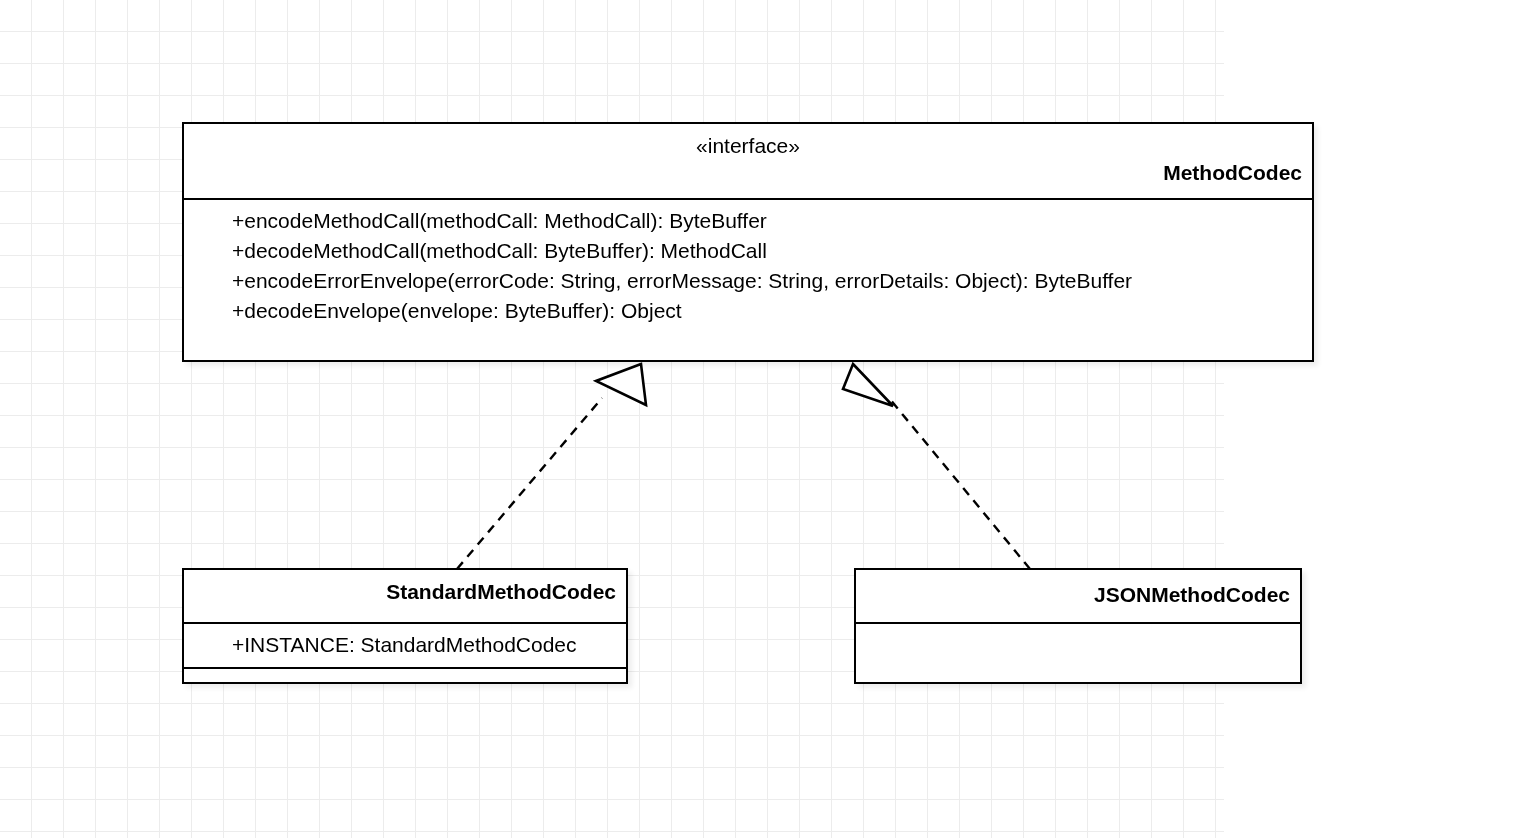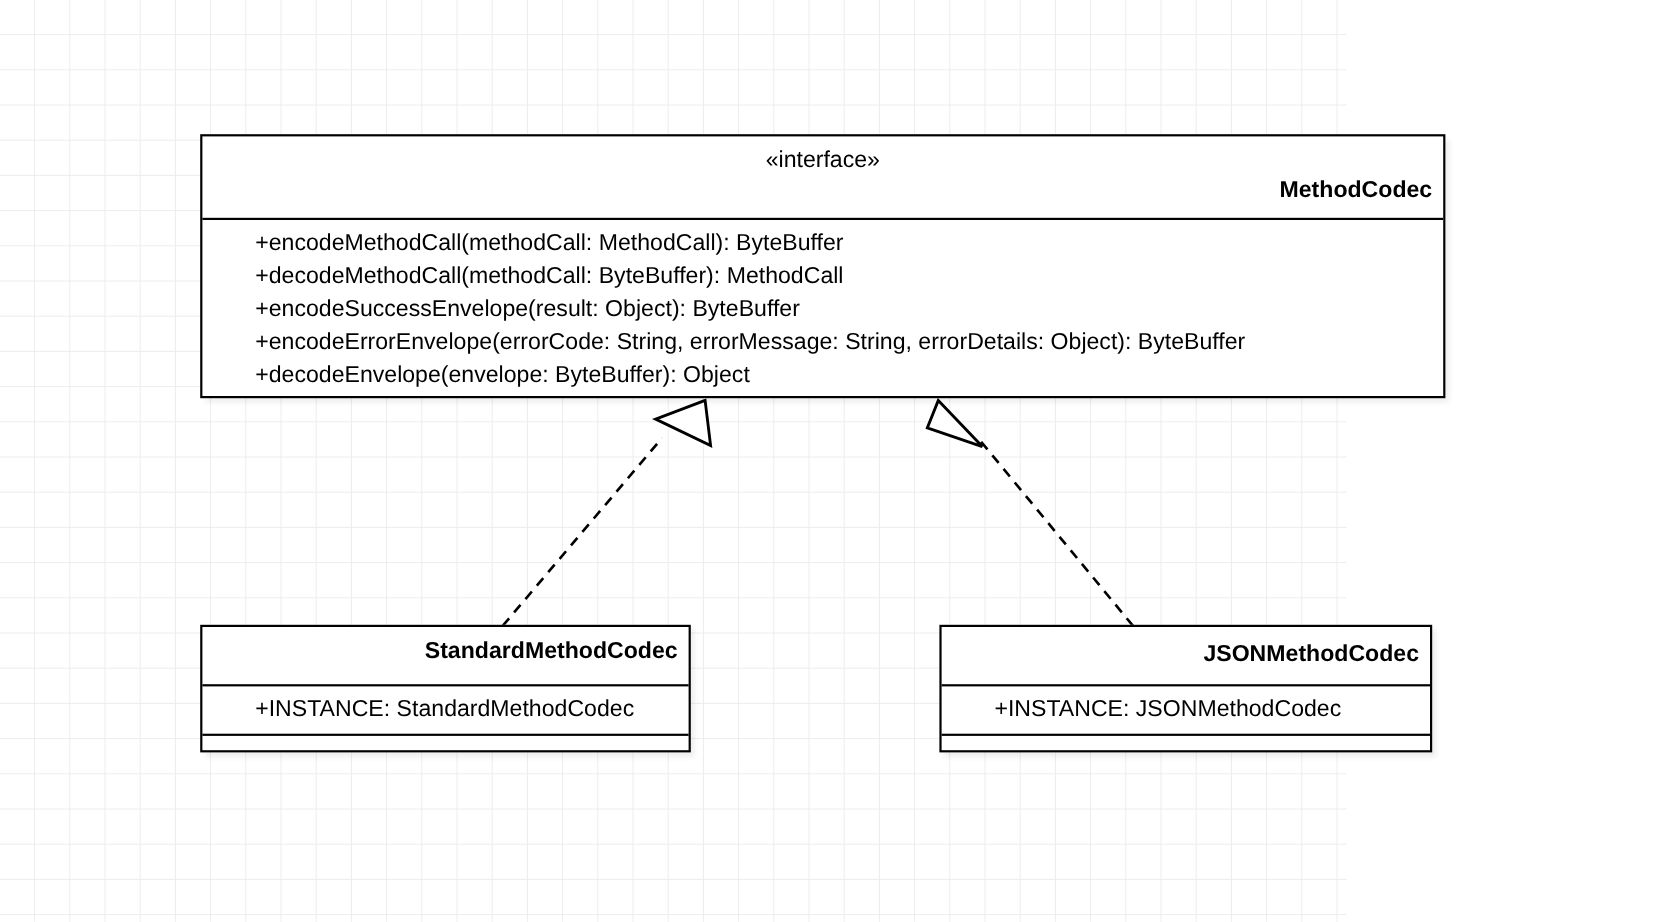--- a/index.html
+++ b/index.html
@@ -138,21 +138,20 @@
   <div class="uml-class" id="class-methodcodec">
 
     <div class="compartment c-header">
       <span class="stereotype">«interface»</span>
       <span class="class-name">MethodCodec</span>
     </div>
 
     <div class="compartment c-members">
       <div class="member">+encodeMethodCall(methodCall: MethodCall): ByteBuffer</div>
       <div class="member">+decodeMethodCall(methodCall: ByteBuffer): MethodCall</div>
-      <div class="member">+encodeSuccessEnvelope(result: Object): ByteBuffer</div>
       <div class="member">+encodeErrorEnvelope(errorCode: String, errorMessage: String, errorDetails: Object): ByteBuffer</div>
       <div class="member">+decodeEnvelope(envelope: ByteBuffer): Object</div>
     </div>
   </div>
 
   <div class="uml-class" id="class-standardmethodcodec">
 
     <div class="compartment c-header">
       <span class="class-name">StandardMethodCodec</span>
     </div>
@@ -163,20 +162,17 @@
 
     <div class="compartment c-members c-empty"></div>
   </div>
 
   <div class="uml-class" id="class-jsonmethodcodec">
 
     <div class="compartment c-header">
       <span class="class-name">JSONMethodCodec</span>
     </div>
 
-    <div class="compartment c-members">
-      <div class="member">+INSTANCE: JSONMethodCodec</div>
-    </div>
 
     <div class="compartment c-members c-empty"></div>
   </div>
 
 </div>
 
 </body></html>

